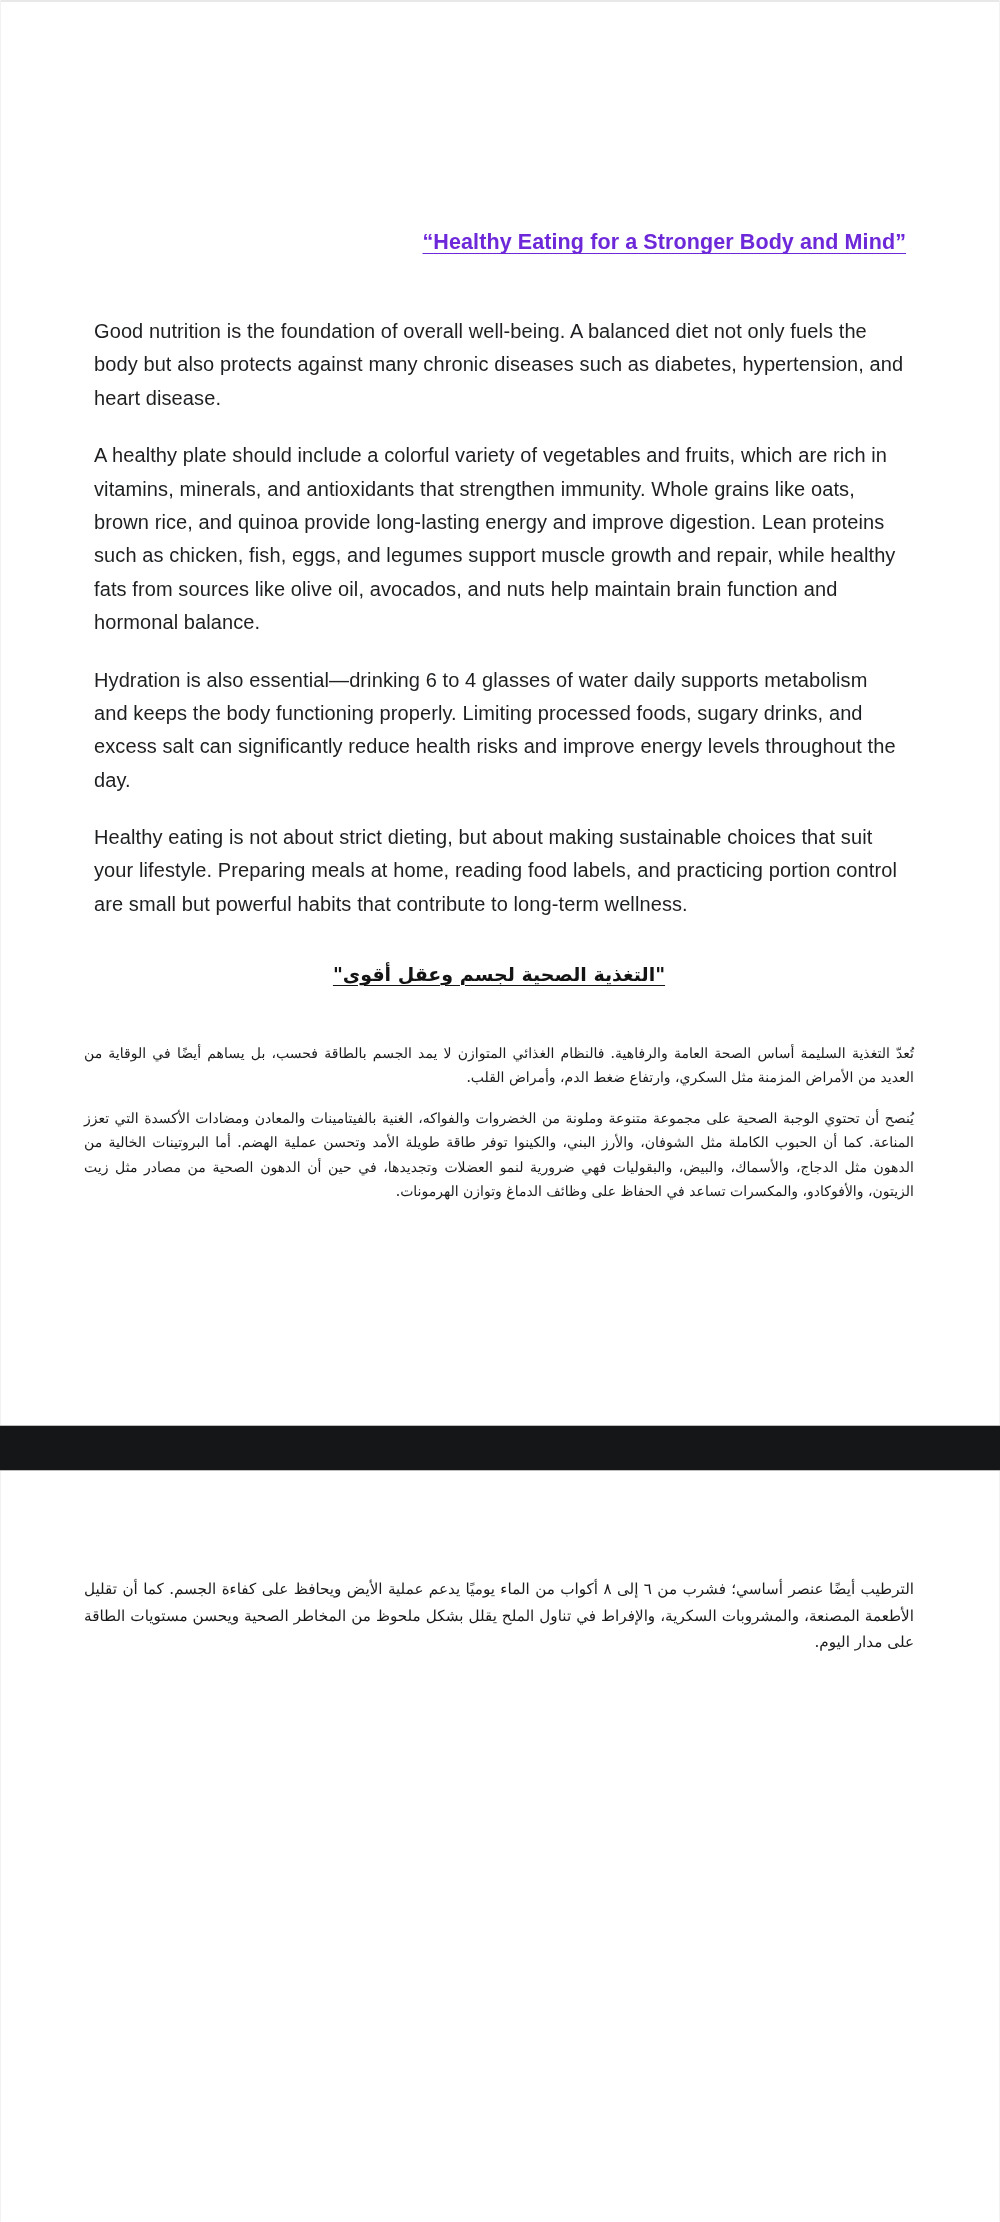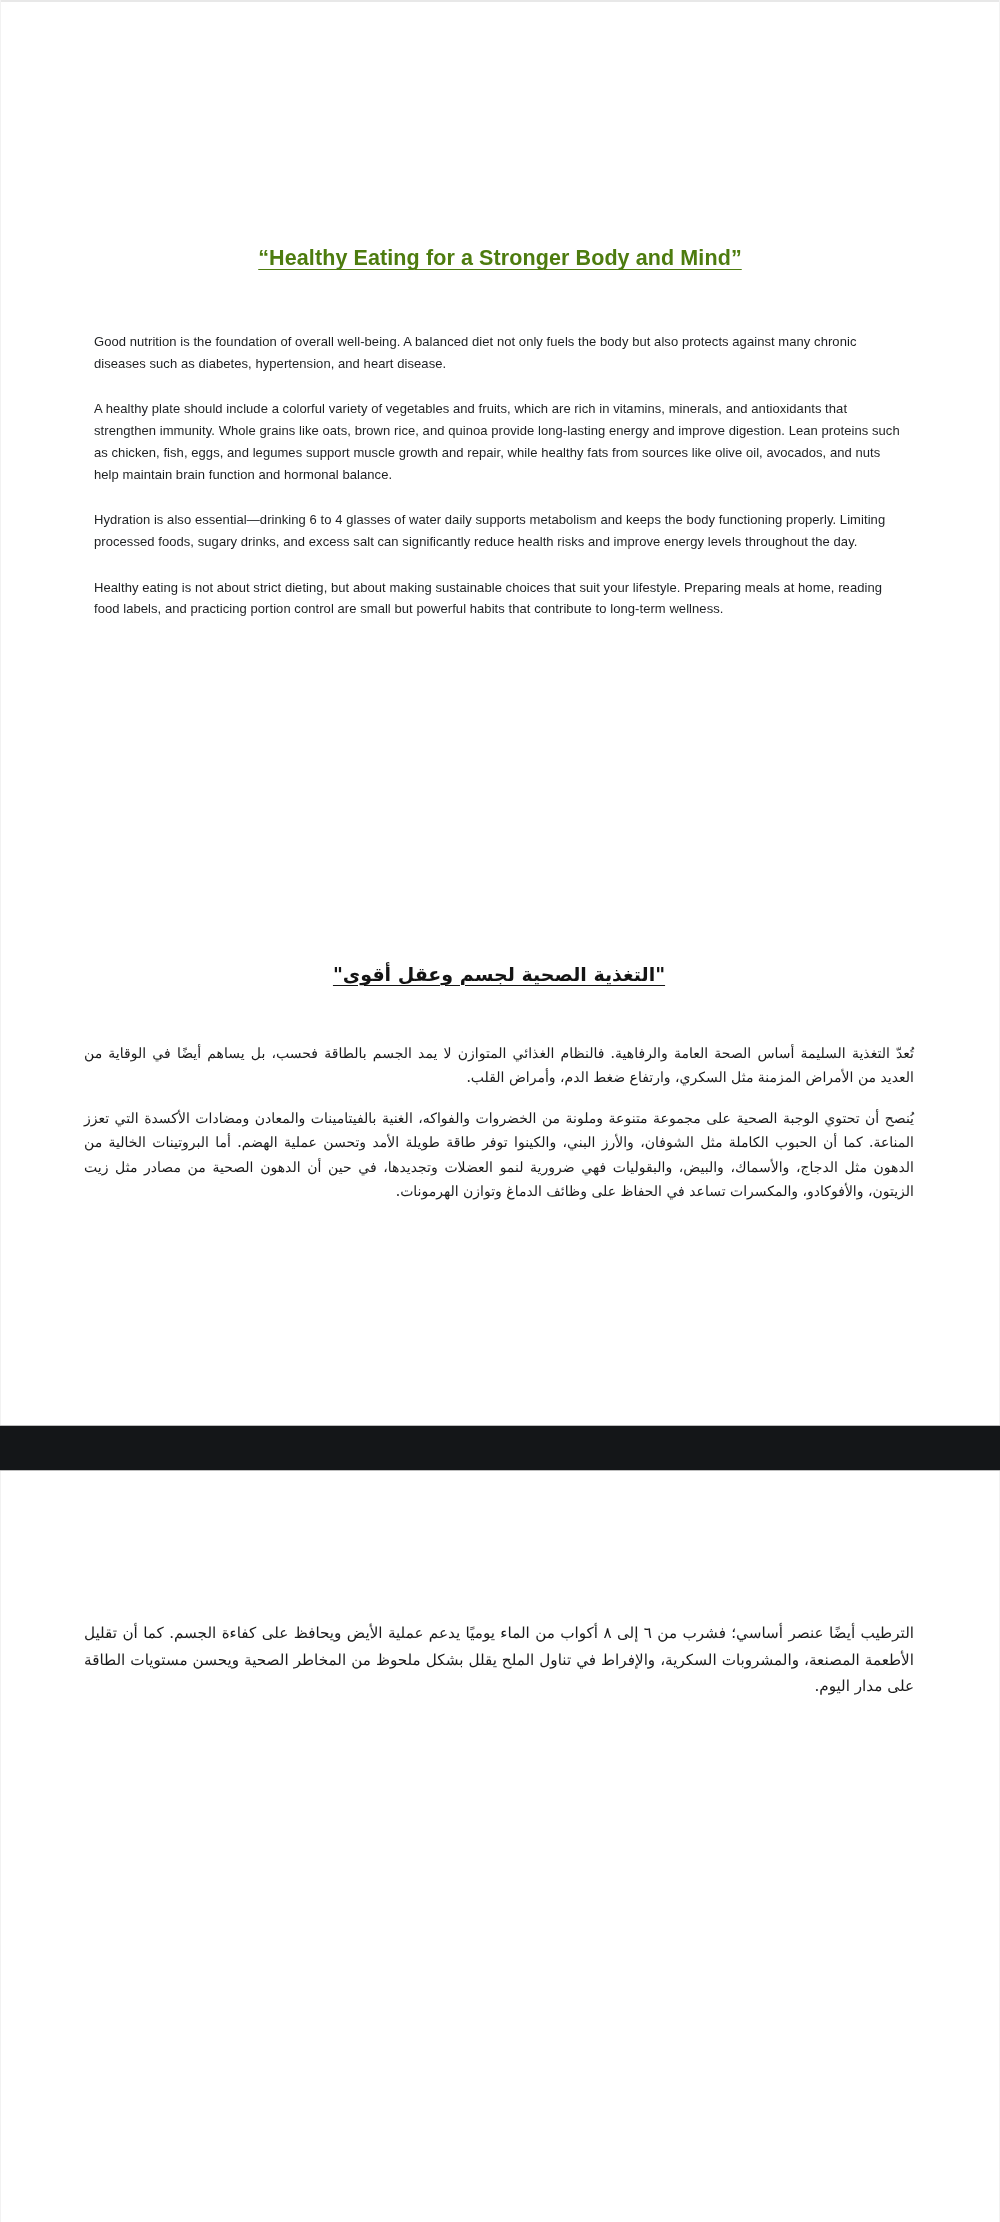--- a/index.html
+++ b/index.html
@@ -41,40 +41,40 @@
   .ltr-section {
     position: absolute;
     left: 94px;
     top: 228px;
     width: 812px;
     direction: ltr;
     text-align: left;
   }
 
   .doc-title {
-    margin: 16px 0 0 0;
-    text-align: center;
+    margin: 0 0 0 0;
+    text-align: right;
     font-size: 21.5px;
     font-weight: 600;
     letter-spacing: 0.1px;
-    color: #4d7c0f;
+    color: #6d28d9;
     line-height: 1.35;
   }
   .doc-title .underlined {
     text-decoration: underline;
     text-decoration-thickness: 1.4px;
     text-underline-offset: 4px;
   }
 
   .ltr-body {
     margin-top: 58px;
   }
   .ltr-body p {
     margin: 0 0 24px 0;
-    font-size: 13px;
+    font-size: 20px;
     line-height: 1.67;
     color: #1d1f21;
     letter-spacing: 0.005em;
   }
   .ltr-body p:last-child { margin-bottom: 0; }
 
   
   .rtl-section {
     position: absolute;
     left: 84px;
@@ -129,21 +129,21 @@
     height: 1px;
     background: #bdbdbd;
   }
   .page-break-bar .bar-edge-top { top: -1px; }
   .page-break-bar .bar-edge-bottom { bottom: -1px; }
 
   
   .rtl-section-2 {
     position: absolute;
     left: 84px;
-    top: 1620px;
+    top: 1576px;
     width: 830px;
     direction: rtl;
     text-align: right;
   }
   .rtl-section-2 p {
     margin: 0 0 24px 0;
     font-size: 15.2px;
     line-height: 1.75;
     color: #1a1a1a;
     text-align: justify;

